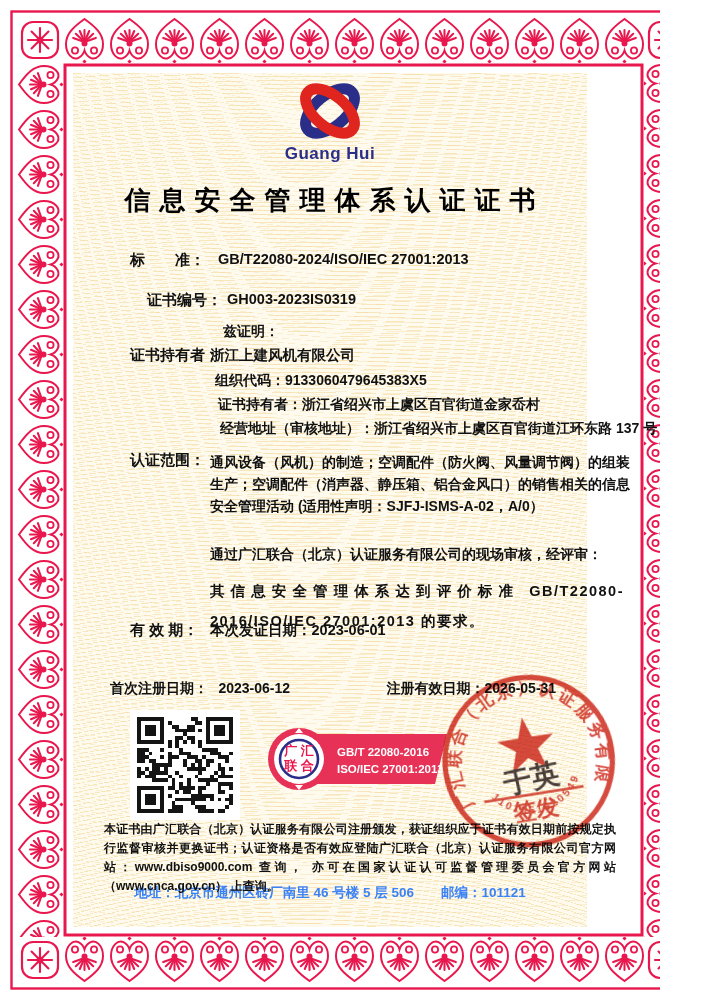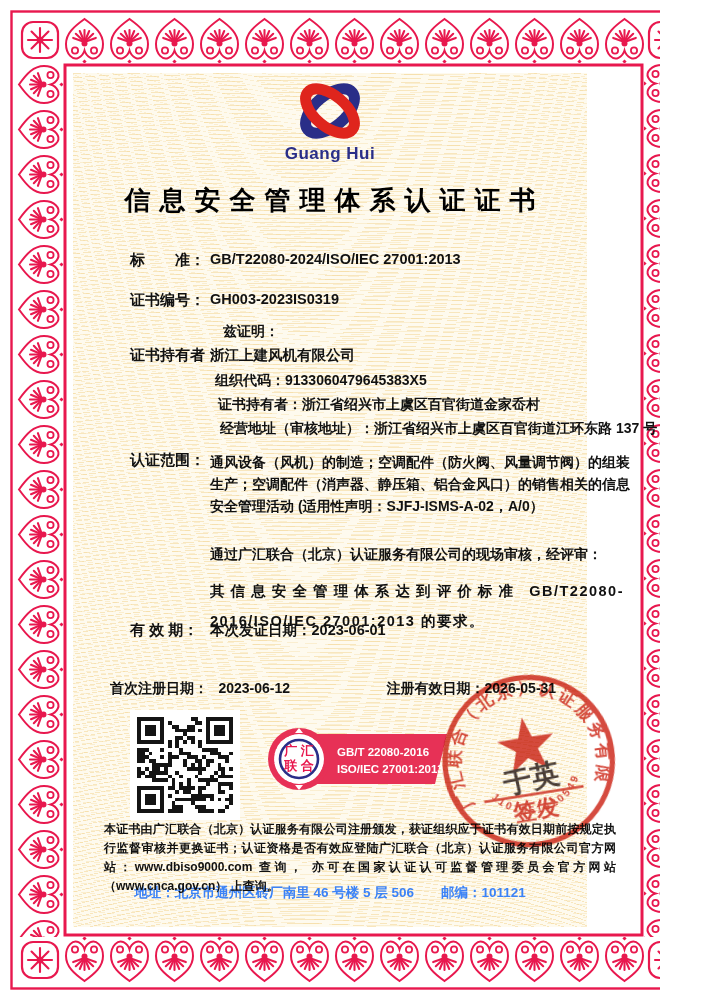--- a/index.html
+++ b/index.html
@@ -123,26 +123,26 @@
       <svg width="96" height="64" viewBox="0 0 96 64">
         <ellipse cx="48" cy="32" rx="29" ry="15.5" transform="rotate(-40 48 32)" fill="none" stroke="#2a2e88" stroke-width="11"></ellipse>
         <ellipse cx="48" cy="32" rx="29" ry="15.5" transform="rotate(40 48 32)" fill="none" stroke="#df251d" stroke-width="11"></ellipse>
         <path d="M28 14 A 29 15.5 40 0 1 52 16" transform="rotate(-40 48 32)" fill="none" stroke="#2a2e88" stroke-width="0"></path>
       </svg>
     </div>
     <div class="abs centered brand" style="top:77px;">Guang Hui</div>
 
     <div class="abs centered title" style="top:116px;">信息安全管理体系认证证书</div>
 
-    <div class="abs row" style="left:63px;top:184px;">
+    <div class="abs row" style="left:63px;top:184px;gap:8px;">
       <span class="lbl">标　　准：</span>
       <span class="val">GB/T22080-2024/ISO/IEC 27001:2013</span>
     </div>
 
-    <div class="abs row" style="left:63px;top:224px;justify-content:flex-end;">
+    <div class="abs row" style="left:80px;top:224px;justify-content:flex-end;">
       <span class="lbl">证书编号：</span>
       <span class="val">GH003-2023IS0319</span>
     </div>
 
     <div class="abs sub" style="left:156px;top:256px;">兹证明：</div>
 
     <div class="abs row" style="left:63px;top:279px;">
       <span class="lbl">证书持有者：</span>
       <span class="val">浙江上建风机有限公司</span>
     </div>

